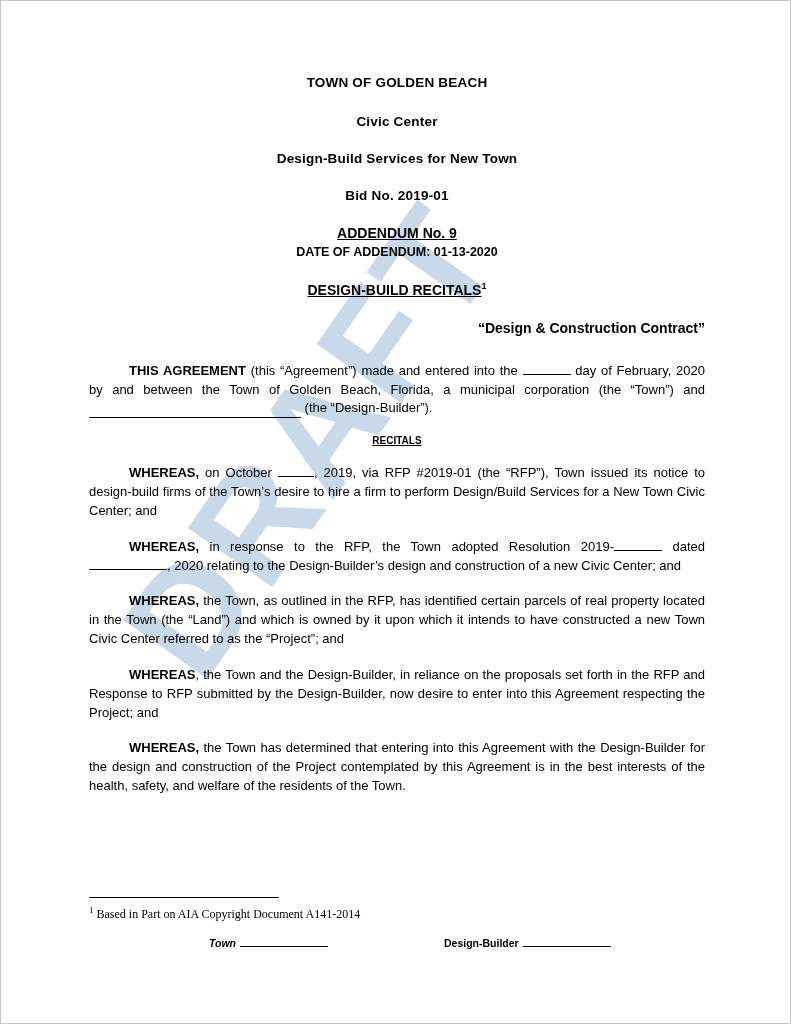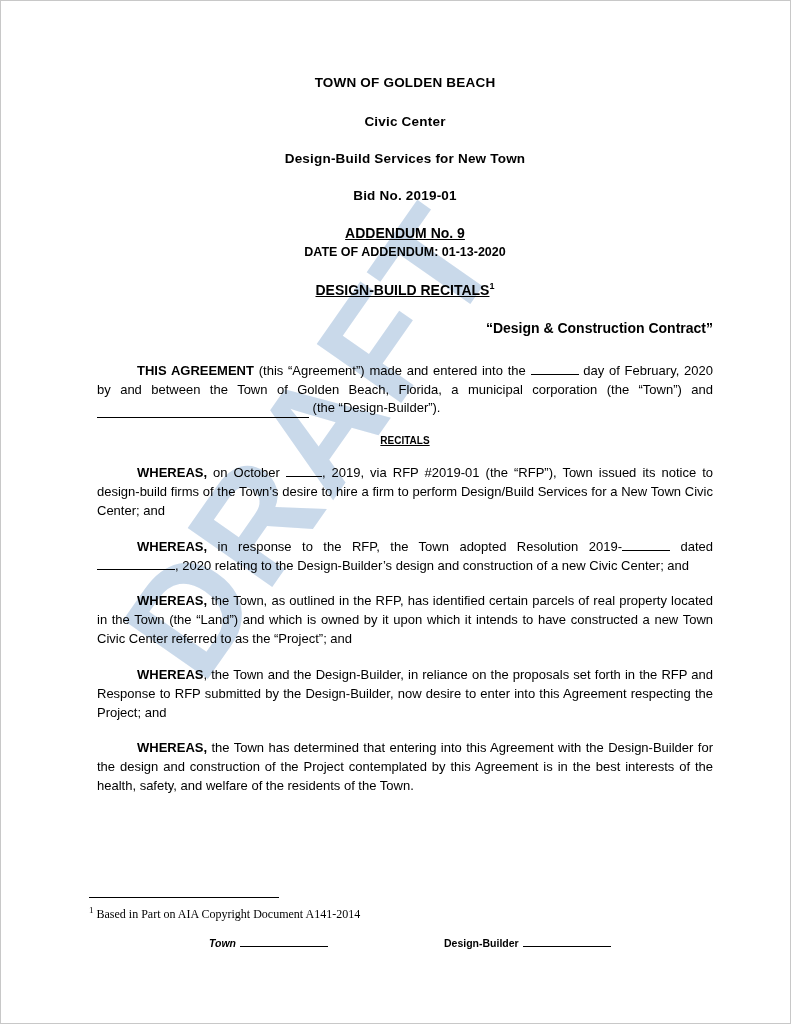--- a/index.html
+++ b/index.html
@@ -16,21 +16,21 @@
     width: 791px;
     height: 1024px;
     margin: 0 auto;
     background: #ffffff;
     border: 1px solid #c8c8c8;
     box-sizing: border-box;
     overflow: hidden;
   }
   .content {
     position: absolute;
-    left: 96px;
+    left: 88px;
     top: 74px;
     width: 616px;
     z-index: 3;
   }
   .watermark {
     position: absolute;
     left: 30px;
     top: 180px;
     width: 560px;
     height: 520px;

